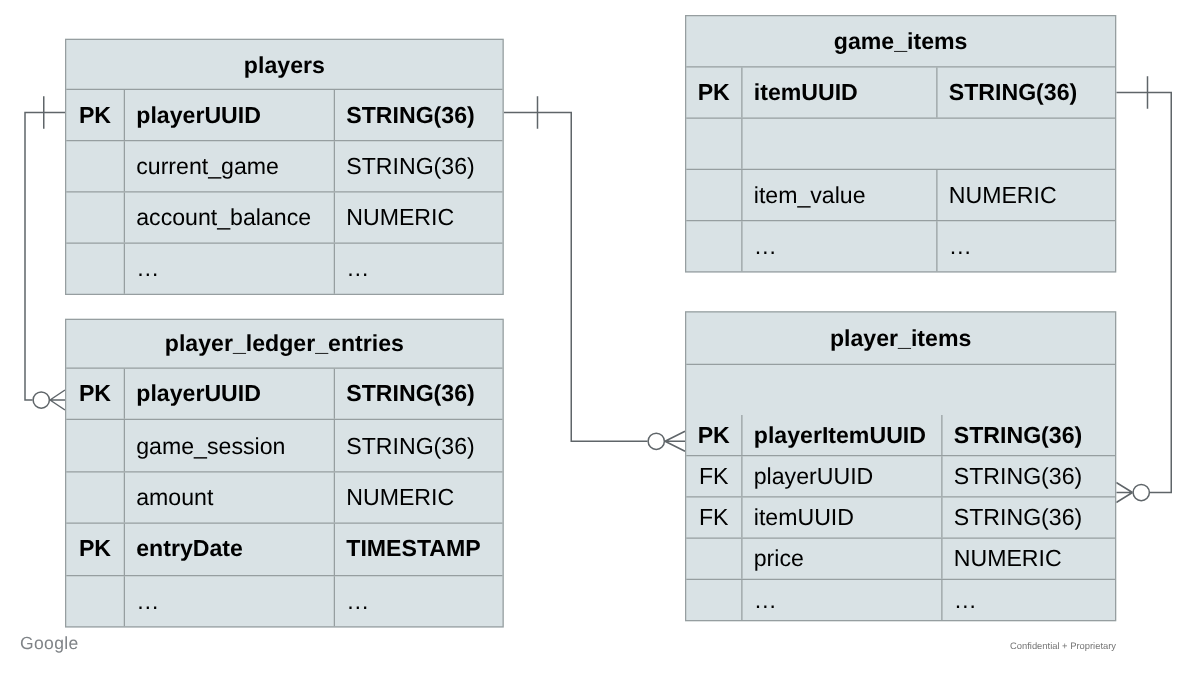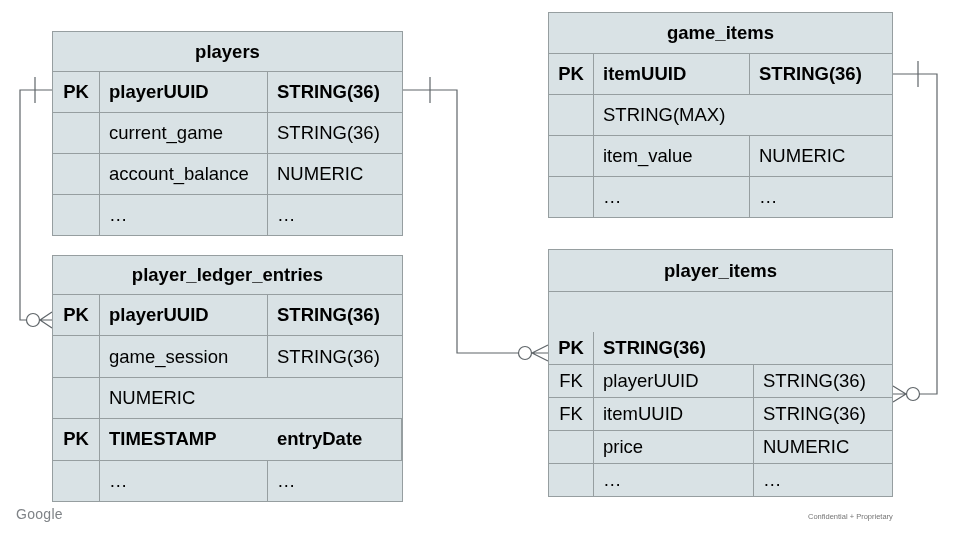--- a/index.html
+++ b/index.html
@@ -131,21 +131,20 @@
 <div class="etable" id="t-game" style="left:548px; top:12px; width:345px; height:206px;">
   <div class="t-header" style="height:40px;">game_items</div>
   <div class="t-rows">
     <div class="t-row pk">
       <div class="c key">PK</div>
       <div class="c name">itemUUID</div>
       <div class="c type">STRING(36)</div>
     </div>
     <div class="t-row">
       <div class="c key"></div>
-      <div class="c type">STRING(MAX)</div>
     </div>
     <div class="t-row">
       <div class="c key"></div>
       <div class="c name">item_value</div>
       <div class="c type">NUMERIC</div>
     </div>
     <div class="t-row">
       <div class="c key"></div>
       <div class="c name">…</div>
       <div class="c type">…</div>
@@ -161,40 +160,42 @@
       <div class="c name">playerUUID</div>
       <div class="c type">STRING(36)</div>
     </div>
     <div class="t-row">
       <div class="c key"></div>
       <div class="c name">game_session</div>
       <div class="c type">STRING(36)</div>
     </div>
     <div class="t-row">
       <div class="c key"></div>
-      <div class="c type">NUMERIC</div>
-    </div>
-    <div class="t-row pk">
-      <div class="c key">PK</div>
+      <div class="c name">amount</div>
+      <div class="c type">NUMERIC</div>
+    </div>
+    <div class="t-row pk">
+      <div class="c key">PK</div>
+      <div class="c name">entryDate</div>
       <div class="c type">TIMESTAMP</div>
-      <div class="c name">entryDate</div>
     </div>
     <div class="t-row">
       <div class="c key"></div>
       <div class="c name">…</div>
       <div class="c type">…</div>
     </div>
   </div>
 </div>
 
 <div class="etable" id="t-items" style="left:548px; top:249px; width:345px; height:248px;gap:40px;">
   <div class="t-header" style="height:41px;">player_items</div>
   <div class="t-rows">
     <div class="t-row pk">
       <div class="c key">PK</div>
+      <div class="c name">playerItemUUID</div>
       <div class="c type">STRING(36)</div>
     </div>
     <div class="t-row">
       <div class="c key">FK</div>
       <div class="c name">playerUUID</div>
       <div class="c type">STRING(36)</div>
     </div>
     <div class="t-row">
       <div class="c key">FK</div>
       <div class="c name">itemUUID</div>

